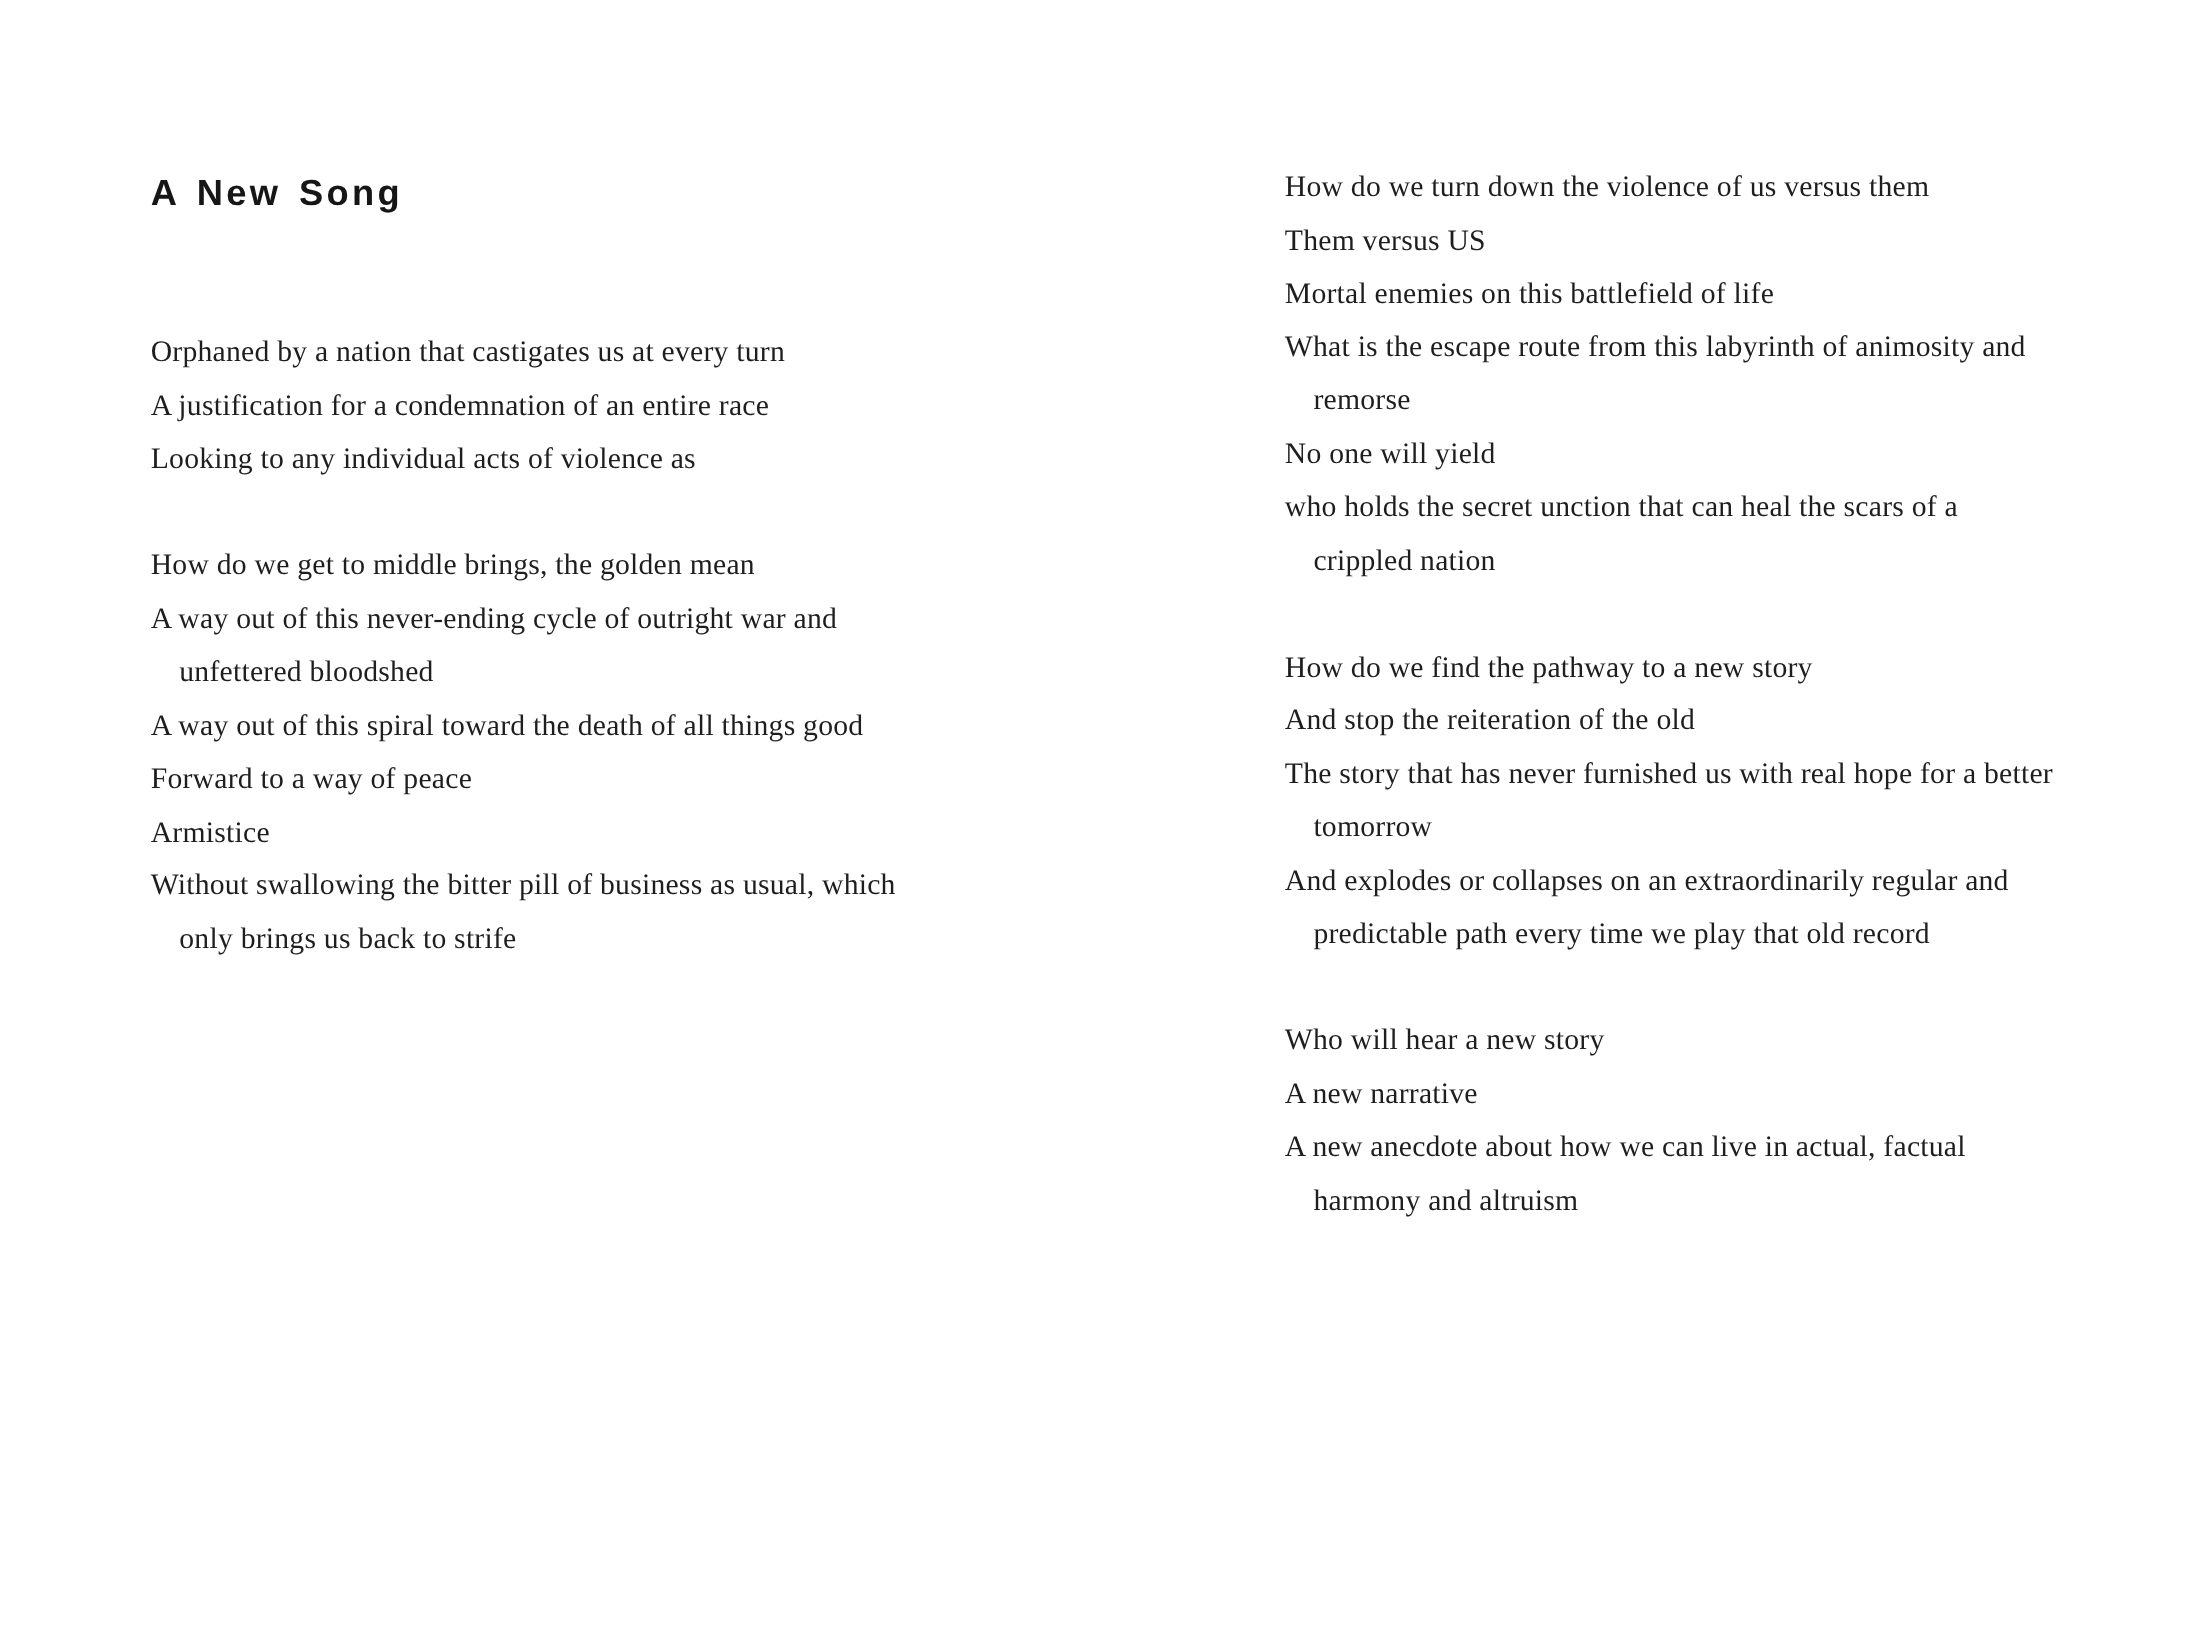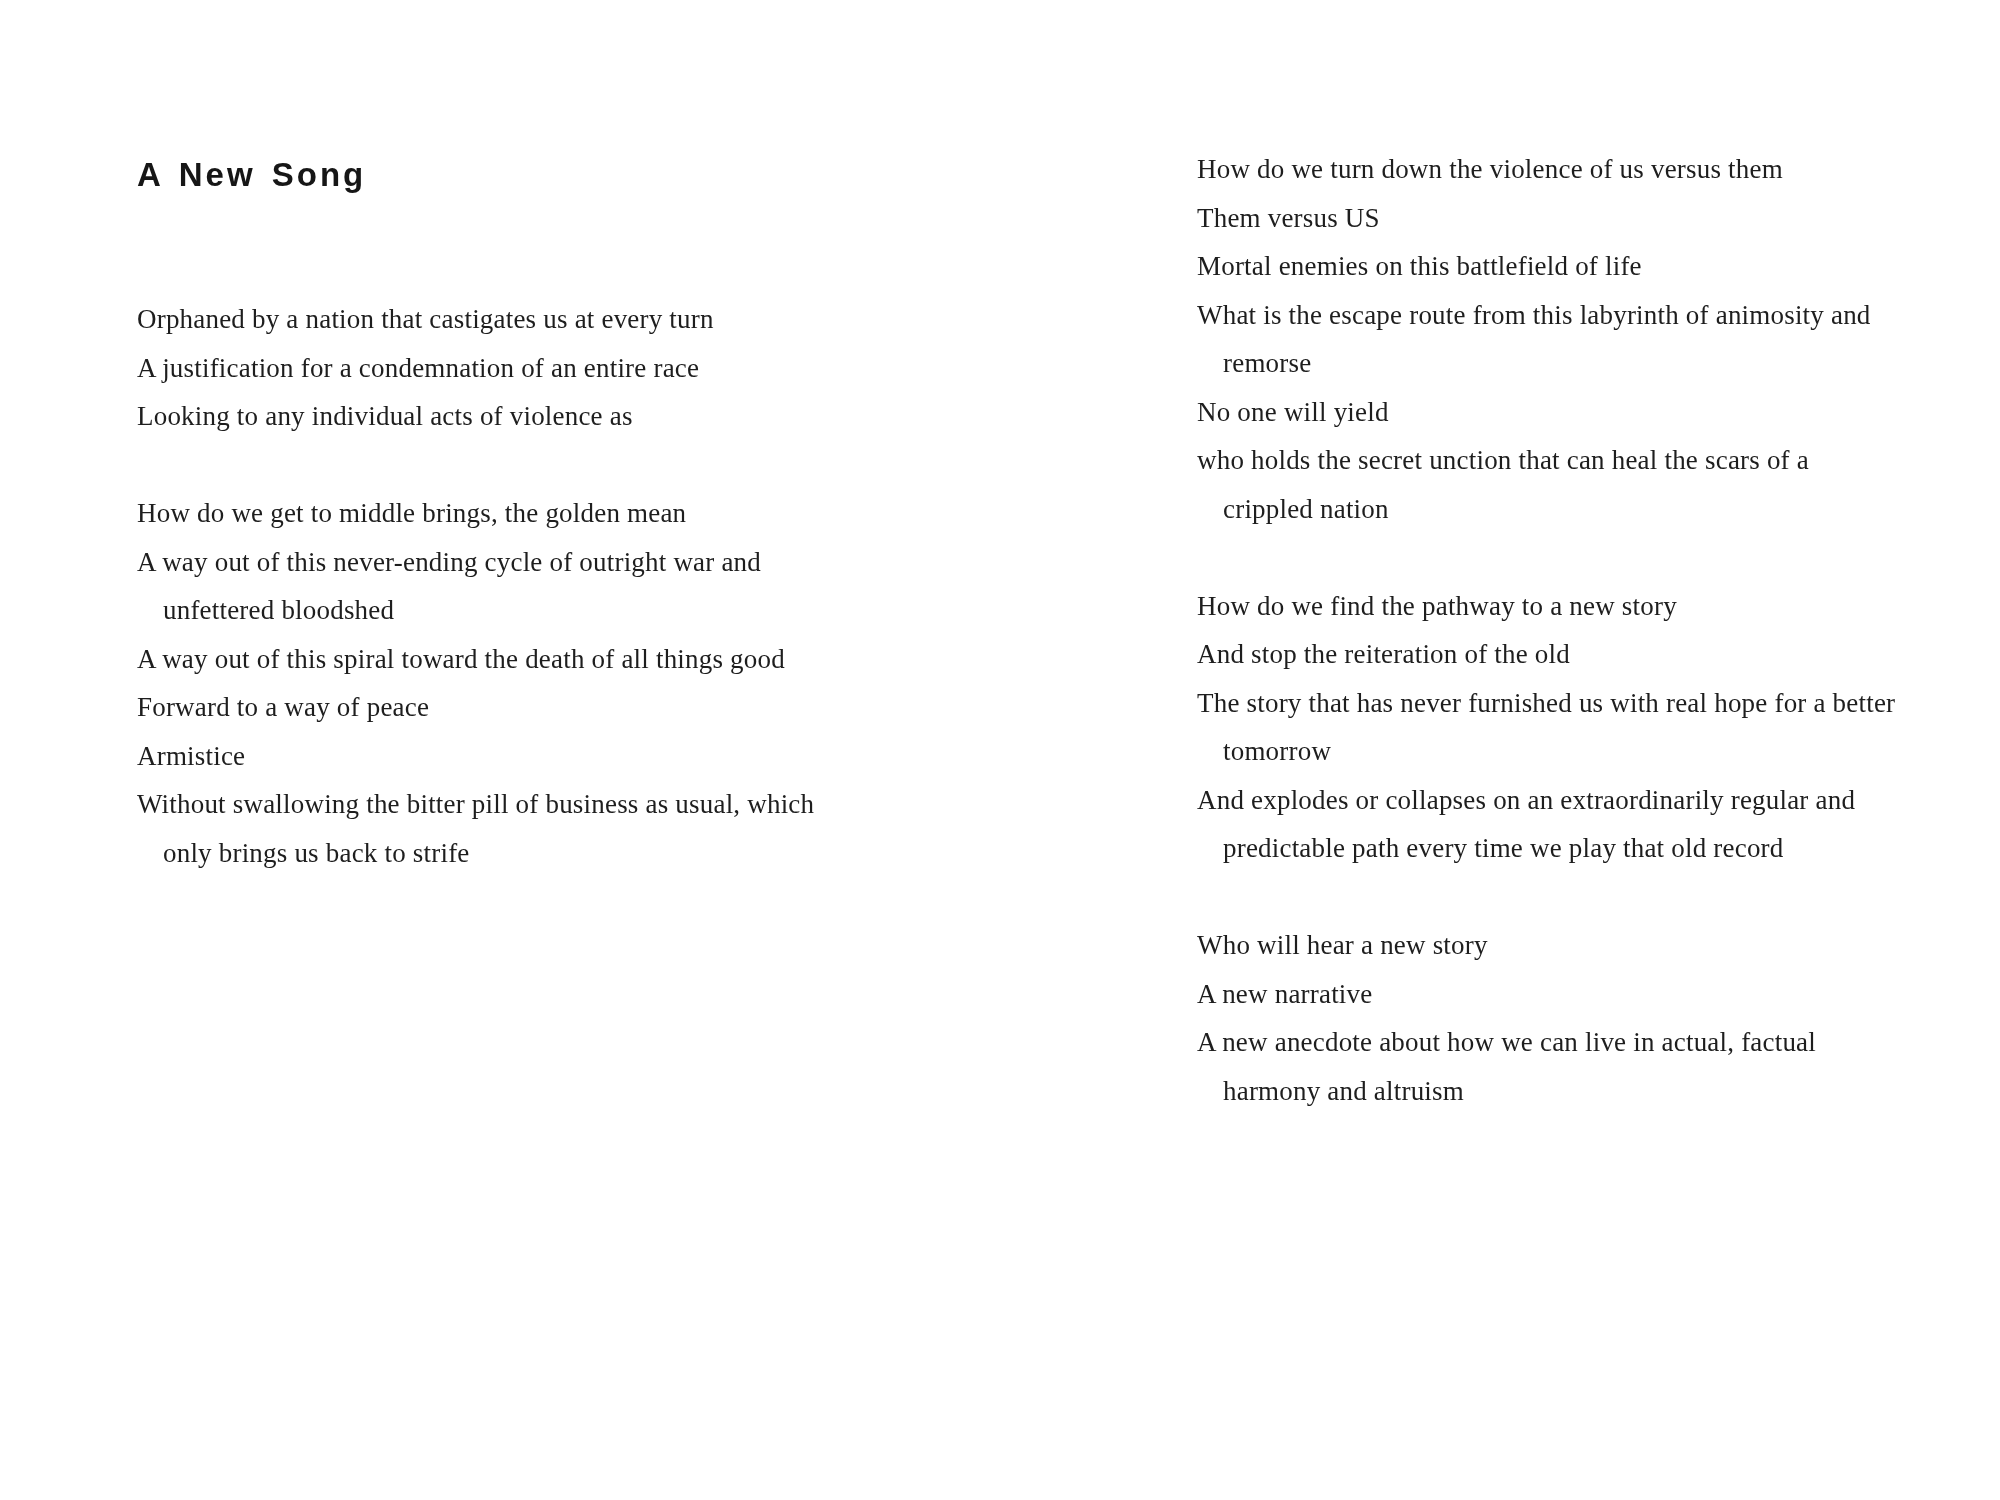--- a/index.html
+++ b/index.html
@@ -23,21 +23,21 @@
     letter-spacing: 3px;
     word-spacing: 4px;
     color: #161616;
     white-space: nowrap;
   }
   .poem-block {
     position: absolute;
     white-space: nowrap;
   }
   .poem-block.left  { left: 137px;  top: 295px; }
-  .poem-block.right { left: 1197px; top: 145px; }
+  .poem-block.right { left: 1168px; top: 145px; }
   .stanza { margin-bottom: 48.5px; }
   .stanza:last-child { margin-bottom: 0; }
   .poem-line {
     font-size: 27px;
     line-height: 48.5px;
     color: #1e1e1e;
     letter-spacing: 0.2px;
   }
   .poem-line.indent { padding-left: 26px; }
   .page-number {

